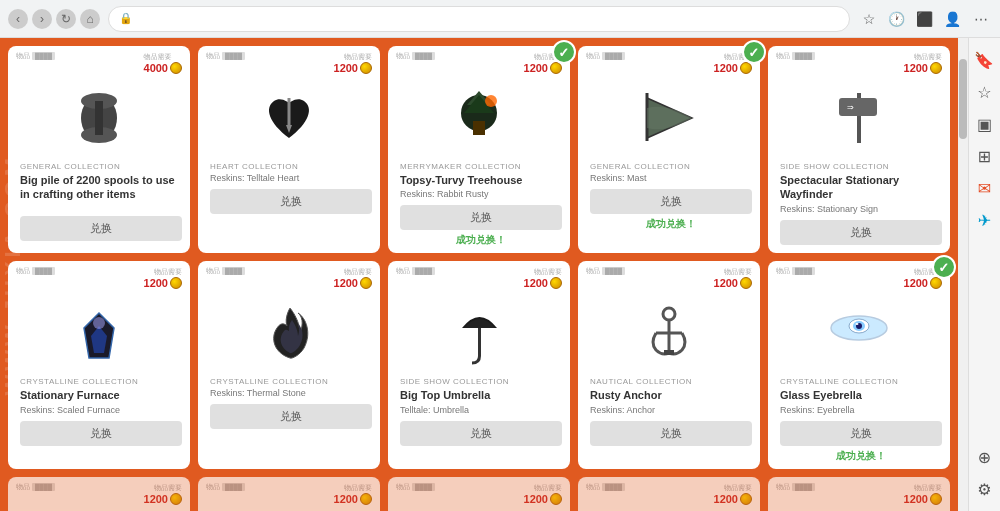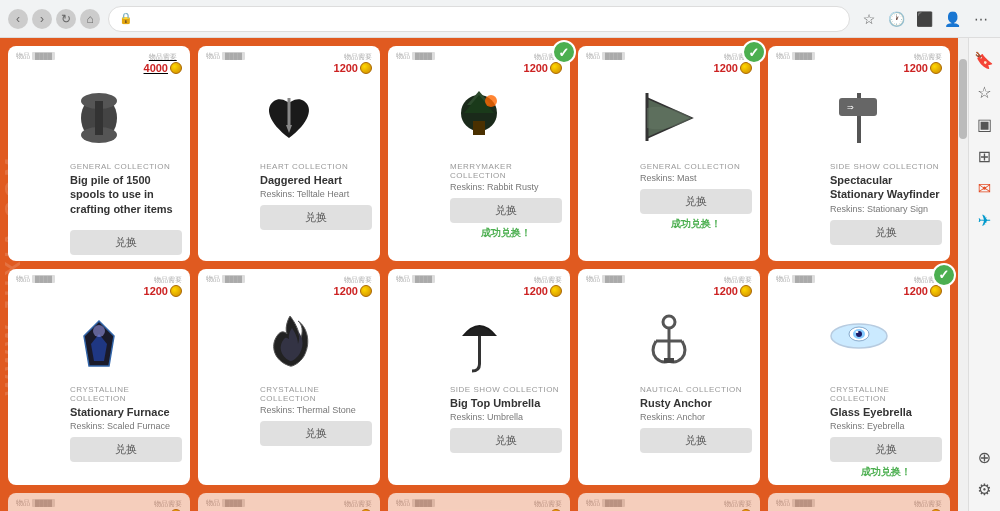--- a/index.html
+++ b/index.html
@@ -192,22 +192,21 @@
     .card-image {
       width: 100%;
       height: 80px;
       display: flex;
       align-items: center;
       justify-content: center;
       font-size: 40px;
     }
 
     .card-body {
-      padding: 4px 8px 6px 20px;
-      margin-left: 42px;
+      padding: 4px 8px 6px 12px;
     }
 
     .card-collection {
       font-size: 8px;
       color: #999;
       text-transform: uppercase;
       letter-spacing: 0.5px;
       margin-bottom: 2px;
     }
 
@@ -320,37 +319,37 @@
   </div>
 
   <div class="grid-container" id="grid-container">
 
   <div class="grid-row">
         <div class="card">
           <div class="card-top">
             <div style="font-size: 7px; color: rgb(136, 136, 136); line-height: 1.2;">
               <div style="color:#aaa;font-size:7px;">物品 <span style="background:#ddd;padding:1px 3px;border-radius:1px;font-size:6px;">████</span></div>
             </div>
-            <div style="text-align: center; text-decoration: underline;">
+            <div style="text-align: left;">
               <div style="font-size:7px;color:#aaa;">物品需要</div>
               <div style="display:flex;align-items:center;gap:2px;justify-content:flex-end;">
                 <span style="font-size:11px;font-weight:bold;color:#cc2222;">4000</span>
                 <div style="width:12px;height:12px;background:radial-gradient(circle at 35% 35%, #ffd700, #cc8800);border-radius:50%;border:1px solid #aa6600;display:inline-block;"></div>
               </div>
             </div>
           </div>
           <div class="card-image">
             <svg width="60" height="70" viewBox="0 0 60 70">
               <ellipse cx="30" cy="35" rx="18" ry="22" fill="#444"></ellipse>
               <ellipse cx="30" cy="18" rx="18" ry="8" fill="#555"></ellipse>
               <ellipse cx="30" cy="52" rx="18" ry="8" fill="#555"></ellipse>
               <rect x="26" y="18" width="8" height="34" fill="#333"></rect>
             </svg>
           </div>
-          <div class="card-body"><div class="card-collection">GENERAL COLLECTION</div><div class="card-title">Big pile of 1500 spools to use in crafting other items</div><div style="height: 12px;"></div><button class="card-btn">兑换</button></div>
+          <div class="card-body"><div class="card-collection">GENERAL COLLECTION</div><div class="card-title">Big pile of 2200 spools to use in crafting other items</div><div style="height: 12px;"></div><button class="card-btn">兑换</button></div>
         </div>
         <div class="card">
           <div class="card-top">
             <div style="font-size: 7px; color: rgb(136, 136, 136); line-height: 1.2;">
               <div style="color:#aaa;font-size:7px;">物品 <span style="background:#ddd;padding:1px 3px;border-radius:1px;font-size:6px;">████</span></div>
             </div>
             <div style="text-align: right;">
               <div style="font-size:7px;color:#aaa;">物品需要</div>
               <div style="display:flex;align-items:center;gap:2px;justify-content:flex-end;">
                 <span style="font-size:11px;font-weight:bold;color:#cc2222;">1200</span>
@@ -358,21 +357,21 @@
               </div>
             </div>
           </div>
           <div class="card-image">
             <svg width="60" height="70" viewBox="0 0 60 70">
               <path d="M30 55 C10 40 5 25 15 18 C22 13 30 20 30 20 C30 20 38 13 45 18 C55 25 50 40 30 55Z" fill="#1a1a1a"></path>
               <line x1="30" y1="15" x2="30" y2="45" stroke="#888" stroke-width="3"></line>
               <polygon points="27,42 33,42 30,50" fill="#888"></polygon>
             </svg>
           </div>
-          <div class="card-body"><div class="card-collection">HEART COLLECTION</div><div class="card-title">Daggered Heart</div><div class="card-reskin">Reskins: Telltale Heart</div><button class="card-btn">兑换</button></div>
+          <div class="card-body"><div class="card-collection">HEART COLLECTION</div><div class="card-reskin">Reskins: Telltale Heart</div><button class="card-btn">兑换</button></div>
         </div>
         <div class="card">
           <div class="check-badge">✓</div>
           <div class="card-top">
             <div style="font-size: 7px; color: rgb(136, 136, 136); line-height: 1.2;">
               <div style="color:#aaa;font-size:7px;">物品 <span style="background:#ddd;padding:1px 3px;border-radius:1px;font-size:6px;">████</span></div>
             </div>
             <div style="text-align: right;">
               <div style="font-size:7px;color:#aaa;">物品需要</div>
               <div style="display:flex;align-items:center;gap:2px;justify-content:flex-end;">
@@ -383,21 +382,21 @@
           </div>
           <div class="card-image">
             <svg width="60" height="70" viewBox="0 0 60 70">
               <circle cx="30" cy="30" r="18" fill="#1a2a1a"></circle>
               <path d="M18 22 L30 8 L42 22Z" fill="#2d4a2d"></path>
               <path d="M15 30 L30 12 L45 30Z" fill="#1a3a1a"></path>
               <rect x="24" y="38" width="12" height="14" fill="#4a3000"></rect>
               <circle cx="42" cy="18" r="6" fill="#ff6600" opacity="0.8"></circle>
             </svg>
           </div>
-          <div class="card-body"><div class="card-collection">MERRYMAKER COLLECTION</div><div class="card-reskin">Reskins: Rabbit Rusty</div><button class="card-btn card-btn-success">兑换</button><div class="success-text">成功兑换！</div></div>
+          <div class="card-body"><div class="card-collection">MERRYMAKER COLLECTION</div><div class="card-title">Topsy-Turvy Treehouse</div><div class="card-reskin">Reskins: Rabbit Rusty</div><button class="card-btn card-btn-success">兑换</button><div class="success-text">成功兑换！</div></div>
         </div>
         <div class="card">
           <div class="check-badge">✓</div>
           <div class="card-top">
             <div style="font-size: 7px; color: rgb(136, 136, 136); line-height: 1.2;">
               <div style="color:#aaa;font-size:7px;">物品 <span style="background:#ddd;padding:1px 3px;border-radius:1px;font-size:6px;">████</span></div>
             </div>
             <div style="text-align: right;">
               <div style="font-size:7px;color:#aaa;">物品需要</div>
               <div style="display:flex;align-items:center;gap:2px;justify-content:flex-end;">
@@ -497,21 +496,21 @@
             </div>
           </div>
           <div class="card-image">
             <svg width="55" height="70" viewBox="0 0 55 70">
               <path d="M10 30 Q27.5 8 45 30Z" fill="#1a1a1a"></path>
               <line x1="27.5" y1="30" x2="27.5" y2="58" stroke="#333" stroke-width="3"></line>
               <path d="M27.5 58 Q27.5 65 20 65" stroke="#333" stroke-width="3" fill="none"></path>
               <path d="M12 30 Q27.5 12 43 30" fill="#2a2a2a" opacity="0.5"></path>
             </svg>
           </div>
-          <div class="card-body"><div class="card-collection">SIDE SHOW COLLECTION</div><div class="card-title">Big Top Umbrella</div><div class="card-reskin">Reskins: Umbrella</div><button class="card-btn">兑换</button></div>
+          <div class="card-body"><div class="card-collection">SIDE SHOW COLLECTION</div><div class="card-title">Big Top Umbrella</div><div class="card-reskin">Telltale: Umbrella</div><button class="card-btn">兑换</button></div>
         </div>
         <div class="card">
           <div class="card-top">
             <div style="font-size: 7px; color: rgb(136, 136, 136); line-height: 1.2;">
               <div style="color:#aaa;font-size:7px;">物品 <span style="background:#ddd;padding:1px 3px;border-radius:1px;font-size:6px;">████</span></div>
             </div>
             <div style="text-align: right;">
               <div style="font-size:7px;color:#aaa;">物品需要</div>
               <div style="display:flex;align-items:center;gap:2px;justify-content:flex-end;">
                 <span style="font-size:11px;font-weight:bold;color:#cc2222;">1200</span>

